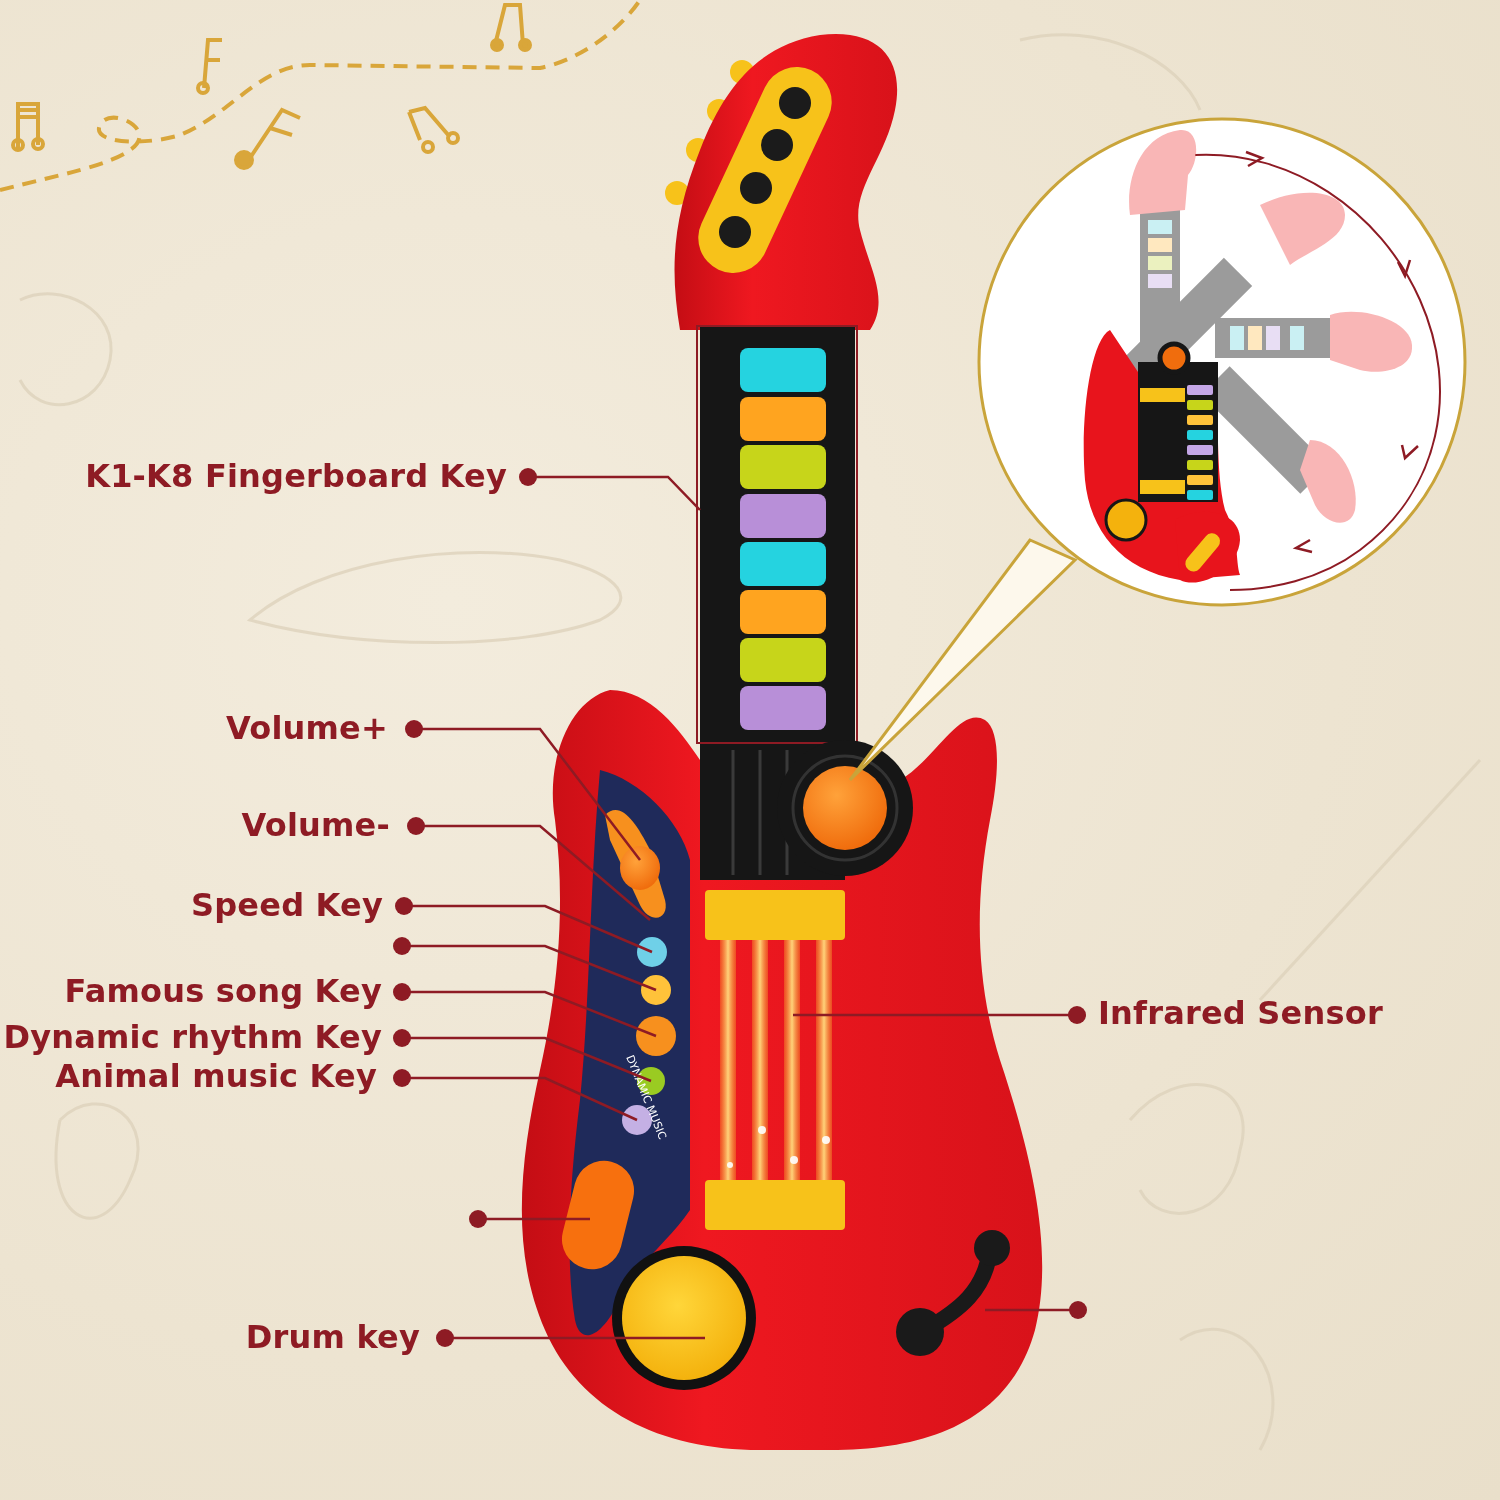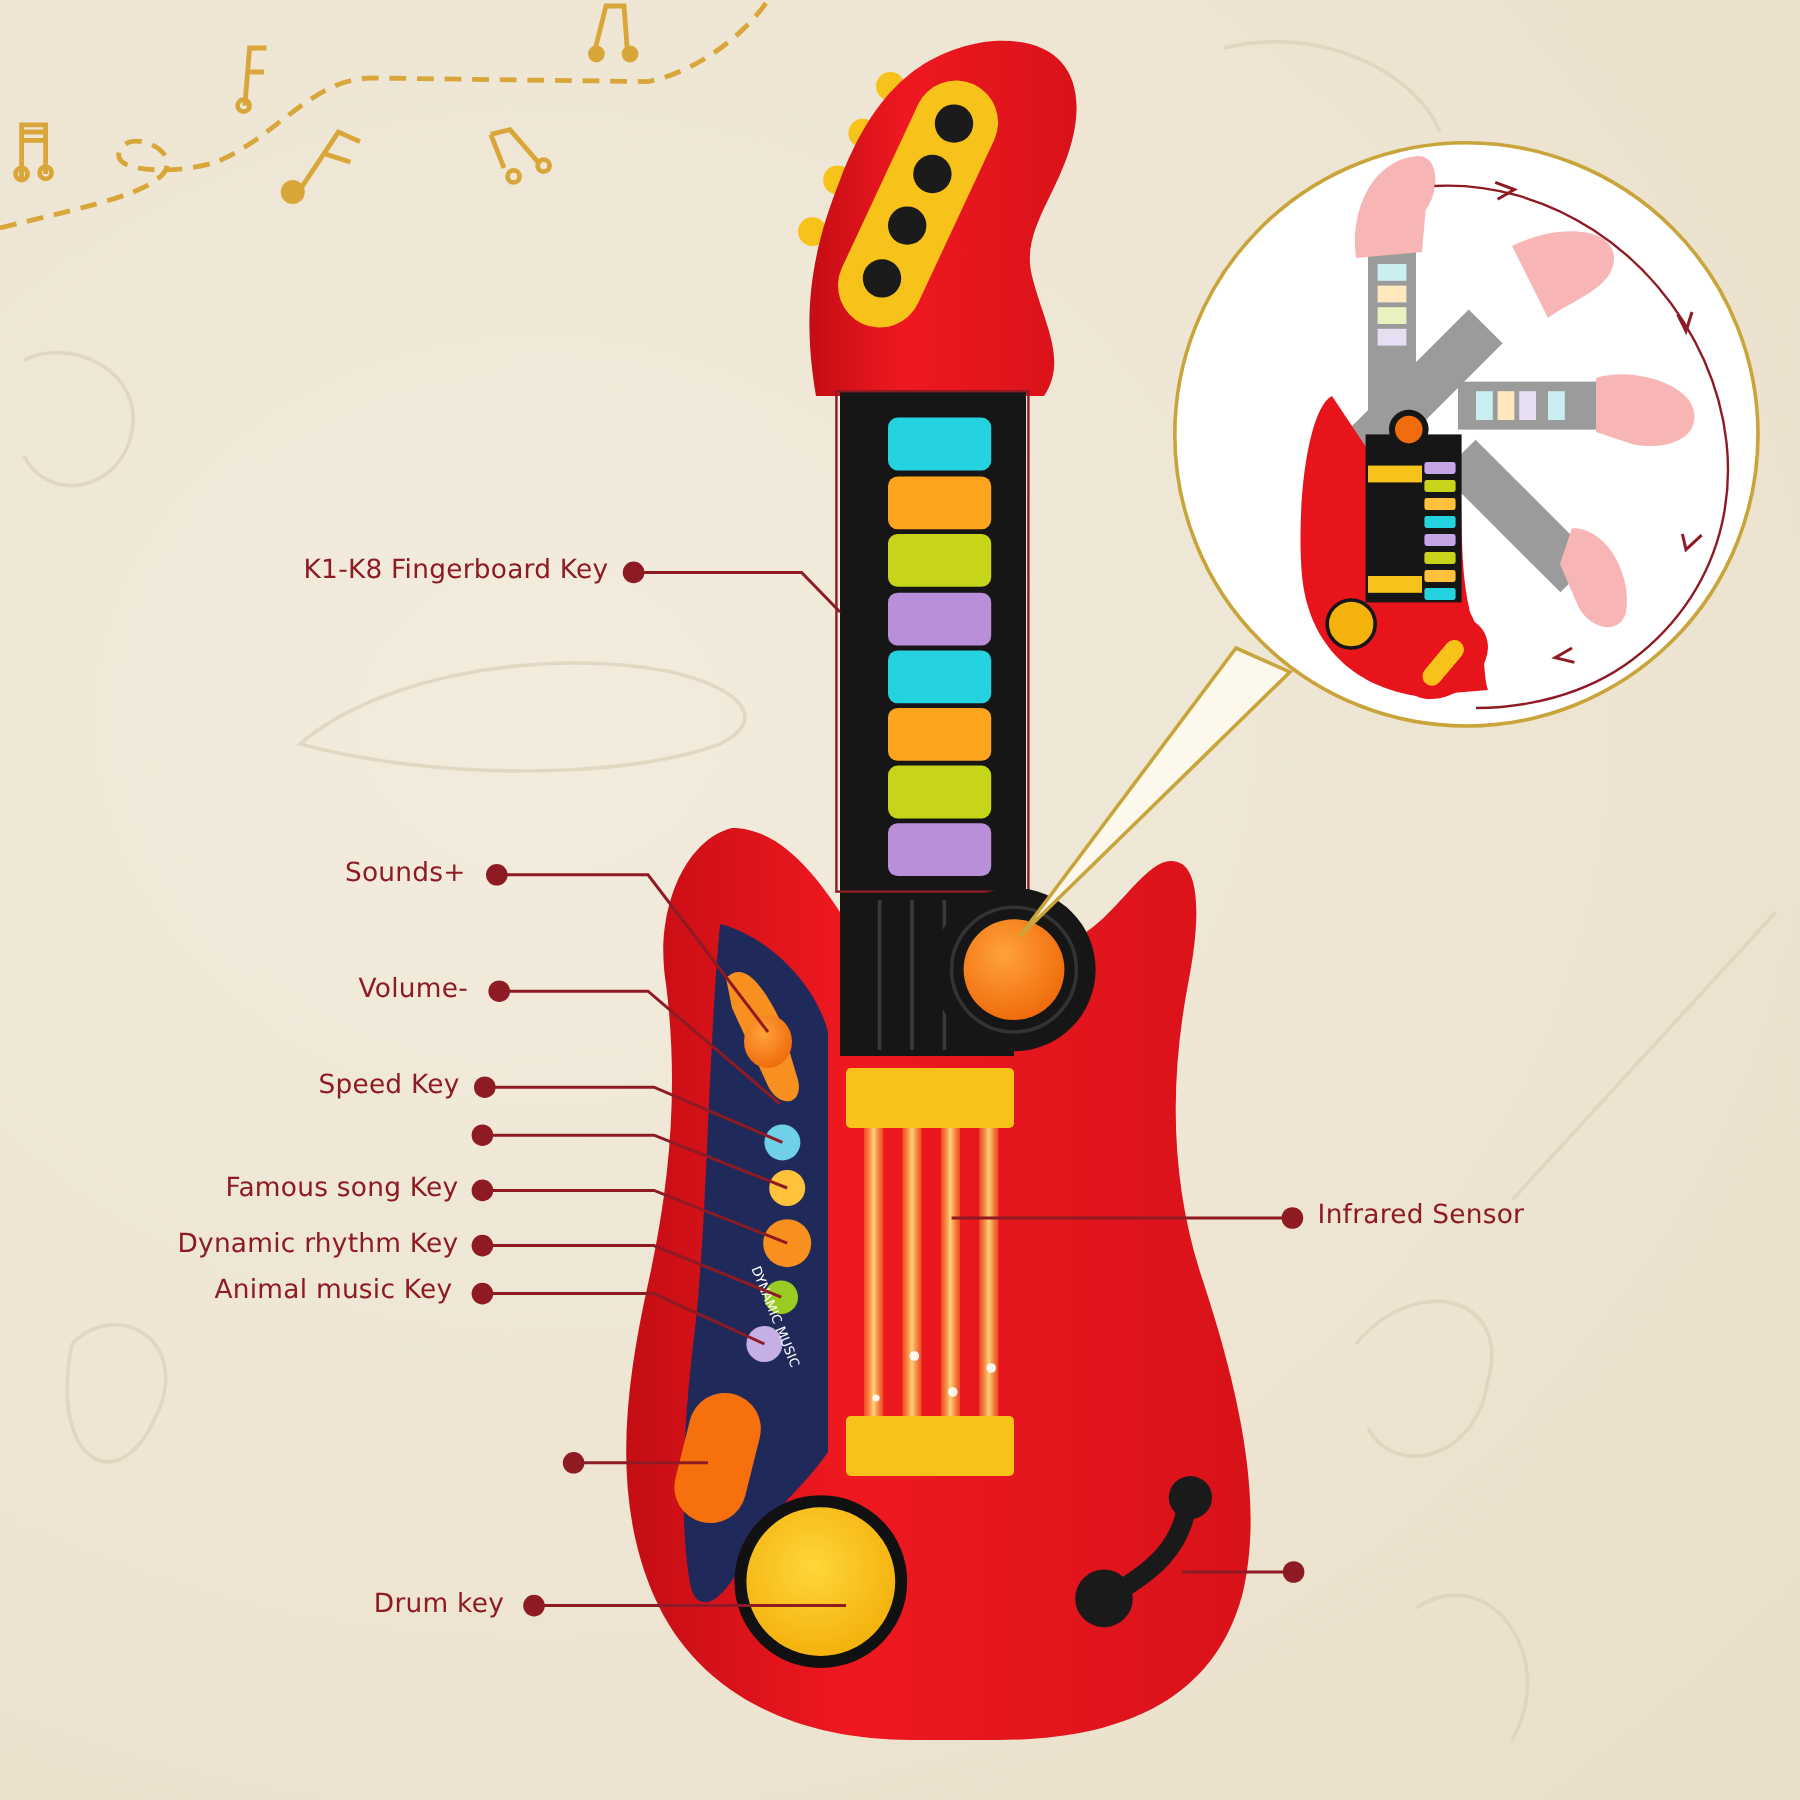--- a/index.html
+++ b/index.html
@@ -1,20 +1,20 @@
 <!DOCTYPE html>
 <html><head>
 <meta charset="utf-8">
 <style>
   html,body{margin:0;padding:0;}
   body{width:1500px;height:1500px;overflow:hidden;background:#efe7d6;font-family:"DejaVu Sans","Liberation Sans",sans-serif;}
   .canvas{position:relative;width:1500px;height:1500px;background:
      radial-gradient(ellipse at 30% 40%, #f3ecdd 0%, #ede4d1 60%, #e9dfca 100%);}
   svg.stage{position:absolute;left:0;top:0;width:1500px;height:1500px;}
-  .label{position:absolute;color:#8e1b24;font-size:22px;font-weight:400;white-space:nowrap;letter-spacing:0.2px;line-height:32px;}
+  .label{position:absolute;color:#8e1b24;font-size:32px;font-weight:700;white-space:nowrap;letter-spacing:0.2px;line-height:32px;}
   .label.right{text-align:right;}
   .label.multi{white-space:pre;line-height:32px;}
 </style>
 </head>
 <body>
 
 <div class="canvas">
 <svg class="stage" viewBox="0 0 1500 1500">
   <defs>
     <linearGradient id="redG" x1="0" x2="1" y1="0" y2="0">
@@ -227,21 +227,21 @@
     <rect x="1140" y="388" width="45" height="14" fill="#f7c21a"></rect>
     <rect x="1140" y="480" width="45" height="14" fill="#f7c21a"></rect>
     <circle cx="1174" cy="358" r="14" fill="#f06d0d" stroke="#161616" stroke-width="5"></circle>
     <circle cx="1126" cy="520" r="20" fill="#f4b20d" stroke="#161616" stroke-width="3"></circle>
     <path d="M1175 520 C 1200 505, 1240 510, 1240 540 C 1238 570, 1200 590, 1180 580 Z" fill="#e8141c"></path>
     <rect x="1195" y="530" width="16" height="45" rx="8" fill="#f7c21a" transform="rotate(40 1203 552)"></rect>
   </g>
 </svg>
 
 <div class="label right" style="right:993px;top:460px;">K1-K8 Fingerboard Key</div>
-<div class="label right" style="right:1112px;top:712px;">Sounds+</div>
+<div class="label right" style="right:1112px;top:712px;">Volume+</div>
 <div class="label right" style="right:1110px;top:809px;">Volume-</div>
 <div class="label right" style="right:1117px;top:889px;">Speed Key</div>
 <div class="label right" style="right:1118px;top:975px;">Famous song Key</div>
 <div class="label right" style="right:1123px;top:1060px;">Animal music Key</div>
 <div class="label right" style="right:1118px;top:1021px;">Dynamic rhythm Key</div>
 <div class="label right" style="right:1080px;top:1321px;margin-left:44px;">Drum key</div>
 
 <div class="label" style="left:1098px;top:997px;">Infrared Sensor</div>
 </div>
 

